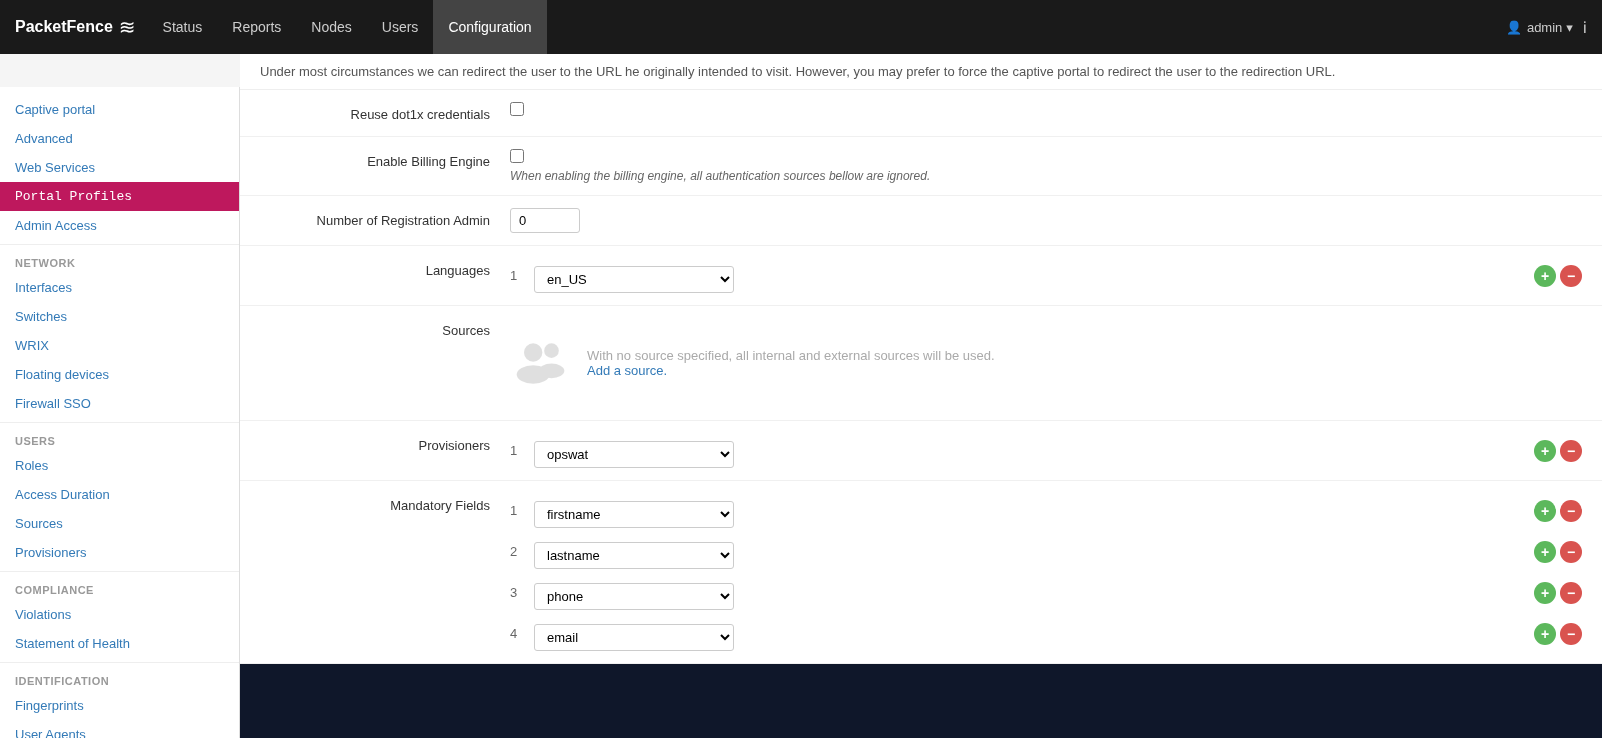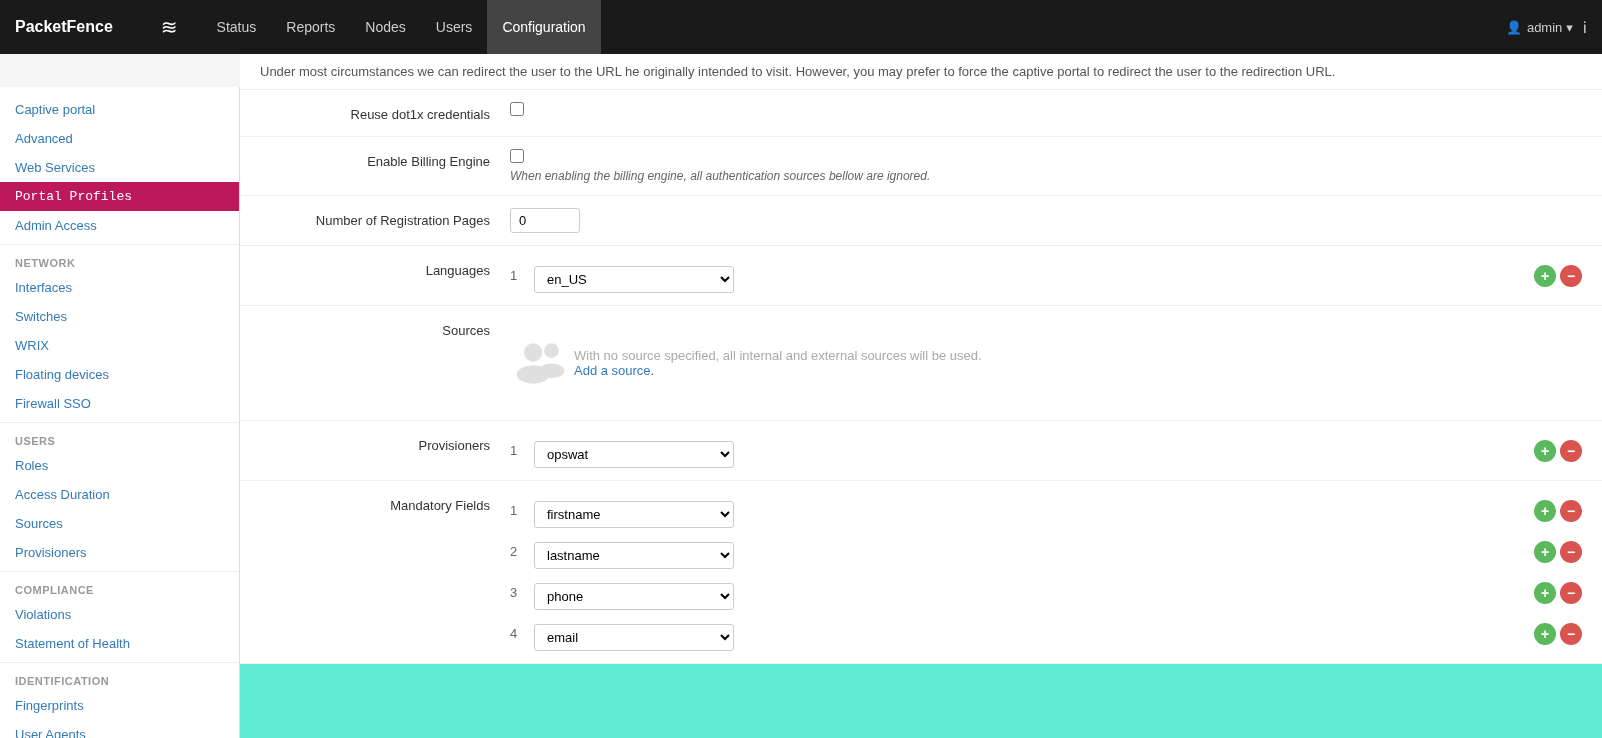--- a/index.html
+++ b/index.html
@@ -11,22 +11,21 @@
       color: #fff;
       height: 54px;
       display: flex;
       align-items: center;
       padding: 0 15px;
       flex-shrink: 0;
     }
     .navbar-brand {
       display: flex;
       align-items: center;
-      margin-right: 24px;
-      gap: 42px;
+      margin-right: 12px;
     }
     .navbar-brand .logo-text {
       color: #fff;
       font-size: 16px;
       font-weight: bold;
       white-space: nowrap;
     }
     .navbar-brand .logo-icon {
       margin-left: 6px;
       font-size: 20px;
@@ -106,21 +105,21 @@
     .sidebar-divider {
       border: none;
       border-top: 1px solid #eee;
       margin: 4px 0;
     }
 
     
     .content {
       flex: 1;
       overflow-y: auto;
-      background: #5eead4;
+      background: #0f172a;
       padding: 0;
     }
 
     
     .top-notice {
       background: #fff;
       padding: 10px 20px;
       color: #555;
       font-size: 13px;
       border-bottom: 1px solid #eee;
@@ -211,21 +210,21 @@
       font-size: 14px;
       font-weight: bold;
     }
     .btn-circle.add { background: #5cb85c; color: #fff; }
     .btn-circle.remove { background: #d9534f; color: #fff; }
 
     
     .sources-box {
       display: flex;
       align-items: center;
-      gap: 4px;
+      gap: 17px;
       padding: 15px 0;
     }
     .sources-icon {
       width: 60px;
       height: 60px;
       opacity: 0.3;
       display: flex;
       align-items: center;
       justify-content: center;
     }
@@ -330,21 +329,21 @@
         <div class="form-label">Enable Billing Engine</div>
         <div class="form-content">
           <div class="form-check">
             <input type="checkbox" style="">
           </div>
           <div class="form-helper">When enabling the billing engine, all authentication sources bellow are ignored.</div>
         </div>
       </div>
 
       <div class="form-row">
-        <div class="form-label">Number of Registration Pages</div>
+        <div class="form-label">Number of Registration Admin</div>
         <div class="form-content">
           <input type="text" class="form-input-small" value="0" style="">
         </div>
       </div>
 
       <div class="form-row">
         <div class="form-label">Languages</div>
         <div class="form-content">
           <div class="dropdown-row">
             <span class="dropdown-num">1</span>

